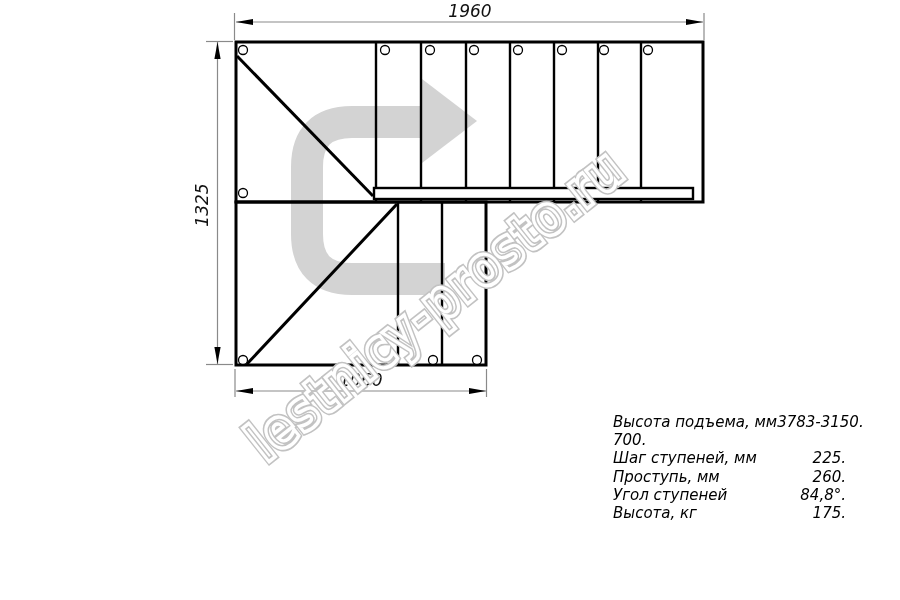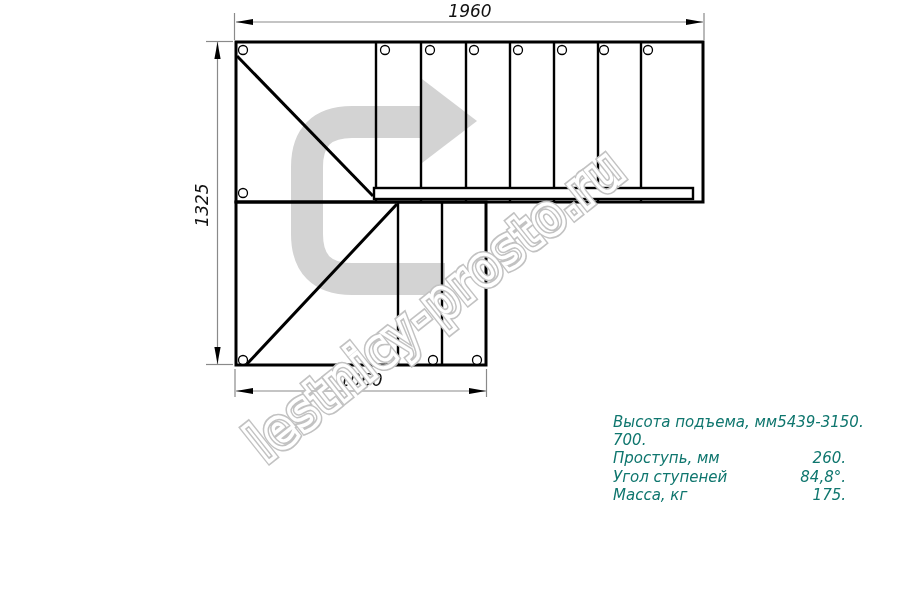--- a/index.html
+++ b/index.html
@@ -6,21 +6,21 @@
   body{width:900px;height:600px;position:relative;overflow:hidden;
        font-family:"DejaVu Sans",sans-serif;}
   #plan-svg{position:absolute;left:0;top:0;}
   .dim-label{font-family:"DejaVu Sans",sans-serif;font-style:italic;
              font-size:17px;fill:#111;}
   .wm-outer{fill:none;stroke:#c2c2c2;stroke-width:7;font-family:"DejaVu Sans",sans-serif;
             font-weight:bold;font-size:56px;}
   .wm-inner{fill:none;stroke:#ffffff;stroke-width:3.6;font-family:"DejaVu Sans",sans-serif;
             font-weight:bold;font-size:56px;}
   #spec-table{position:absolute;left:613px;top:413px;width:233px;
-              font-style:italic;font-size:15px;color:#0f766e;}
+              font-style:italic;font-size:15px;color:#000000;}
   .spec-row{display:flex;justify-content:space-between;line-height:18.2px;white-space:nowrap;}
   .spec-value{text-align:right;}
 </style>
 </head>
 <body>
 
 <svg id="plan-svg" width="900" height="600" viewBox="0 0 900 600">
 
   <g>
     <path d="M 445,279 L 352,279 Q 307,279 307,234 L 307,167 Q 307,122 352,122 L 422,122" fill="none" stroke="#d3d3d3" stroke-width="32" stroke-linecap="butt"></path>
@@ -91,30 +91,34 @@
 
   <g transform="translate(266,464) rotate(-38.5)">
     <text x="0" y="0" class="wm-outer" textLength="462" lengthAdjust="spacingAndGlyphs">lestnicy-prosto.ru</text>
     <text x="0" y="0" class="wm-inner" textLength="462" lengthAdjust="spacingAndGlyphs">lestnicy-prosto.ru</text>
   </g>
 </svg>
 
 <div id="spec-table">
   <div class="spec-row">
     <span class="spec-label">Высота подъема, мм</span>
-    <span class="spec-value">5439-3150.</span>
+    <span class="spec-value">3783-3150.</span>
   </div>
   <div class="spec-row">
     <span class="spec-value">700.</span>
+  </div>
+  <div class="spec-row">
+    <span class="spec-label">Шаг ступеней, мм</span>
+    <span class="spec-value">225.</span>
   </div>
   <div class="spec-row">
     <span class="spec-label">Проступь, мм</span>
     <span class="spec-value">260.</span>
   </div>
   <div class="spec-row">
     <span class="spec-label">Угол ступеней</span>
     <span class="spec-value">84,8°.</span>
   </div>
   <div class="spec-row">
-    <span class="spec-label">Масса, кг</span>
+    <span class="spec-label">Высота, кг</span>
     <span class="spec-value">175.</span>
   </div>
 </div>
 
 </body></html>

